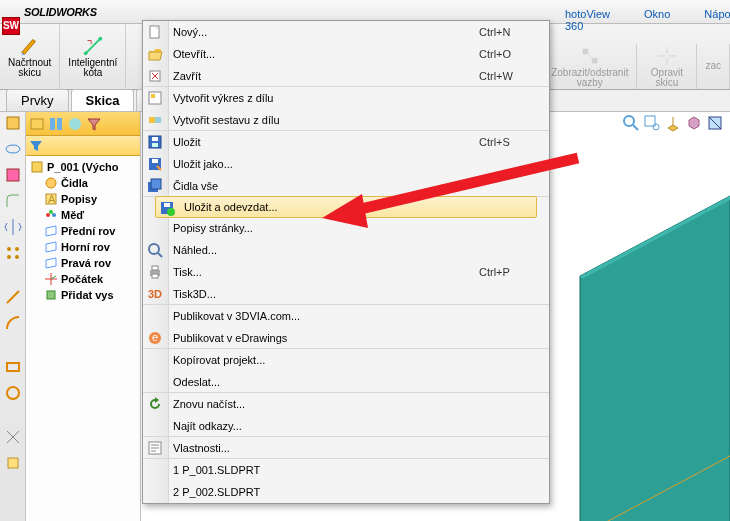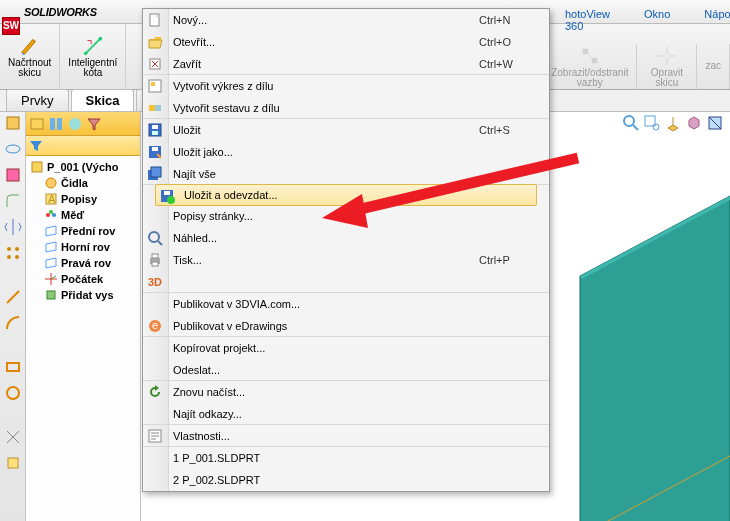--- a/index.html
+++ b/index.html
@@ -50,21 +50,21 @@
 .design-area { flex: 1; position: relative; background: #fff; }
 
 
 .da-tools { position:absolute; top:2px; right:6px; display:flex; gap:3px; }
 .da-tools .ic { width:18px;height:18px; }
 
 
 .shape3d { position:absolute; top:44px; right:0; }
 
 
-.dropdown { position: absolute; left: 142px; top: 8px; width: 408px; background: #f4f4f4; border: 1px solid #9a9a9a; box-shadow: 2px 3px 6px rgba(0,0,0,.3); z-index: 10; }
+.dropdown { position: absolute; left: 142px; top: 20px; width: 408px; background: #f4f4f4; border: 1px solid #9a9a9a; box-shadow: 2px 3px 6px rgba(0,0,0,.3); z-index: 10; }
 .dd-iconstrip { position:absolute; left:0; top:0; bottom:0; width:26px; background: linear-gradient(to right,#f4f4f4,#e8e8e8); border-right:1px solid #d7d7d7; }
 .dd-item { display: flex; align-items: center; height: 22px; padding-left: 30px; position: relative; }
 .dd-item.sep-after { border-bottom: 1px solid #d7d7d7; }
 .dd-item .dd-ic { position:absolute; left:4px; top:3px; width:16px; height:16px; }
 .dd-label { flex: 1; font-size: 11px; }
 .dd-short { width: 70px; text-align: left; font-size: 11px; color: #333; }
 .dd-item.highlight { background: linear-gradient(#fdf2cf,#fbe6a3); border: 1px solid #e0b84a; border-radius: 2px; height: 22px; margin: -1px 12px; padding-left: 28px; }
 .dd-item.highlight .dd-ic { left:3px; }
 
 
@@ -440,21 +440,21 @@
       </div>
       <div class="dd-label">Uložit jako...</div>
     </div>
     <div class="dd-item sep-after">
       <div class="dd-ic">
         <svg viewBox="0 0 16 16">
           <rect x="1" y="4" width="10" height="10" fill="#3a6fc7"></rect>
           <rect x="4" y="1" width="10" height="10" fill="#5a8fe0" stroke="#1f4a8f"></rect>
         </svg>
       </div>
-      <div class="dd-label">Najít vše</div>
+      <div class="dd-label">Čidla vše</div>
     </div>
     <div class="dd-item highlight sep-after">
       <div class="dd-ic">
         <svg viewBox="0 0 16 16">
           <rect x="2" y="2" width="12" height="12" fill="#3a6fc7"></rect>
           <rect x="5" y="3" width="6" height="4" fill="#fff"></rect>
           <circle cx="12" cy="12" r="4" fill="#3c3"></circle>
         </svg>
       </div>
       <div class="dd-label">Uložit a odevzdat...</div>
@@ -482,20 +482,21 @@
       </div>
       <div class="dd-label">Tisk...</div>
       <div class="dd-short">Ctrl+P</div>
     </div>
     <div class="dd-item sep-after">
       <div class="dd-ic">
         <svg viewBox="0 0 16 16">
           <text x="1" y="12" font-size="8" font-weight="bold" fill="#d8641e">3D</text>
         </svg>
       </div>
+      <div class="dd-label">Tisk3D...</div>
     </div>
     <div class="dd-item">
       <div class="dd-ic"></div>
       <div class="dd-label">Publikovat v 3DVIA.com...</div>
     </div>
     <div class="dd-item sep-after">
       <div class="dd-ic">
         <svg viewBox="0 0 16 16">
           <circle cx="8" cy="8" r="6" fill="#e84"></circle>
           <text x="5" y="11" font-size="8" fill="#fff">e</text>

